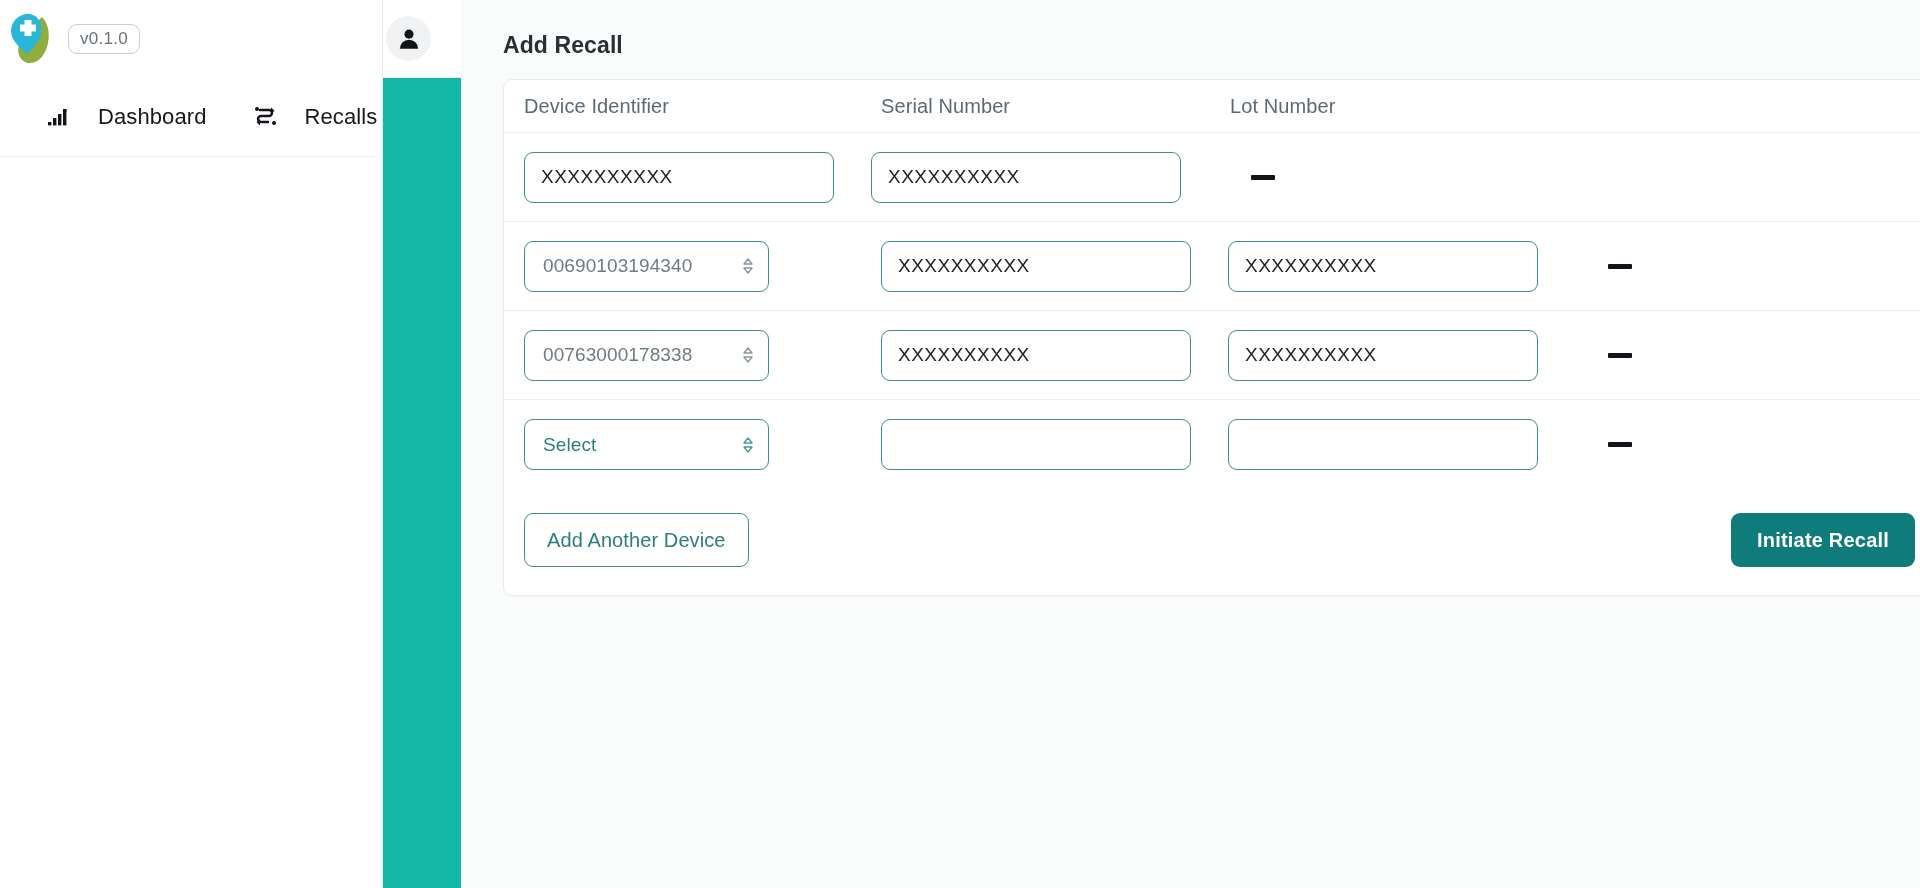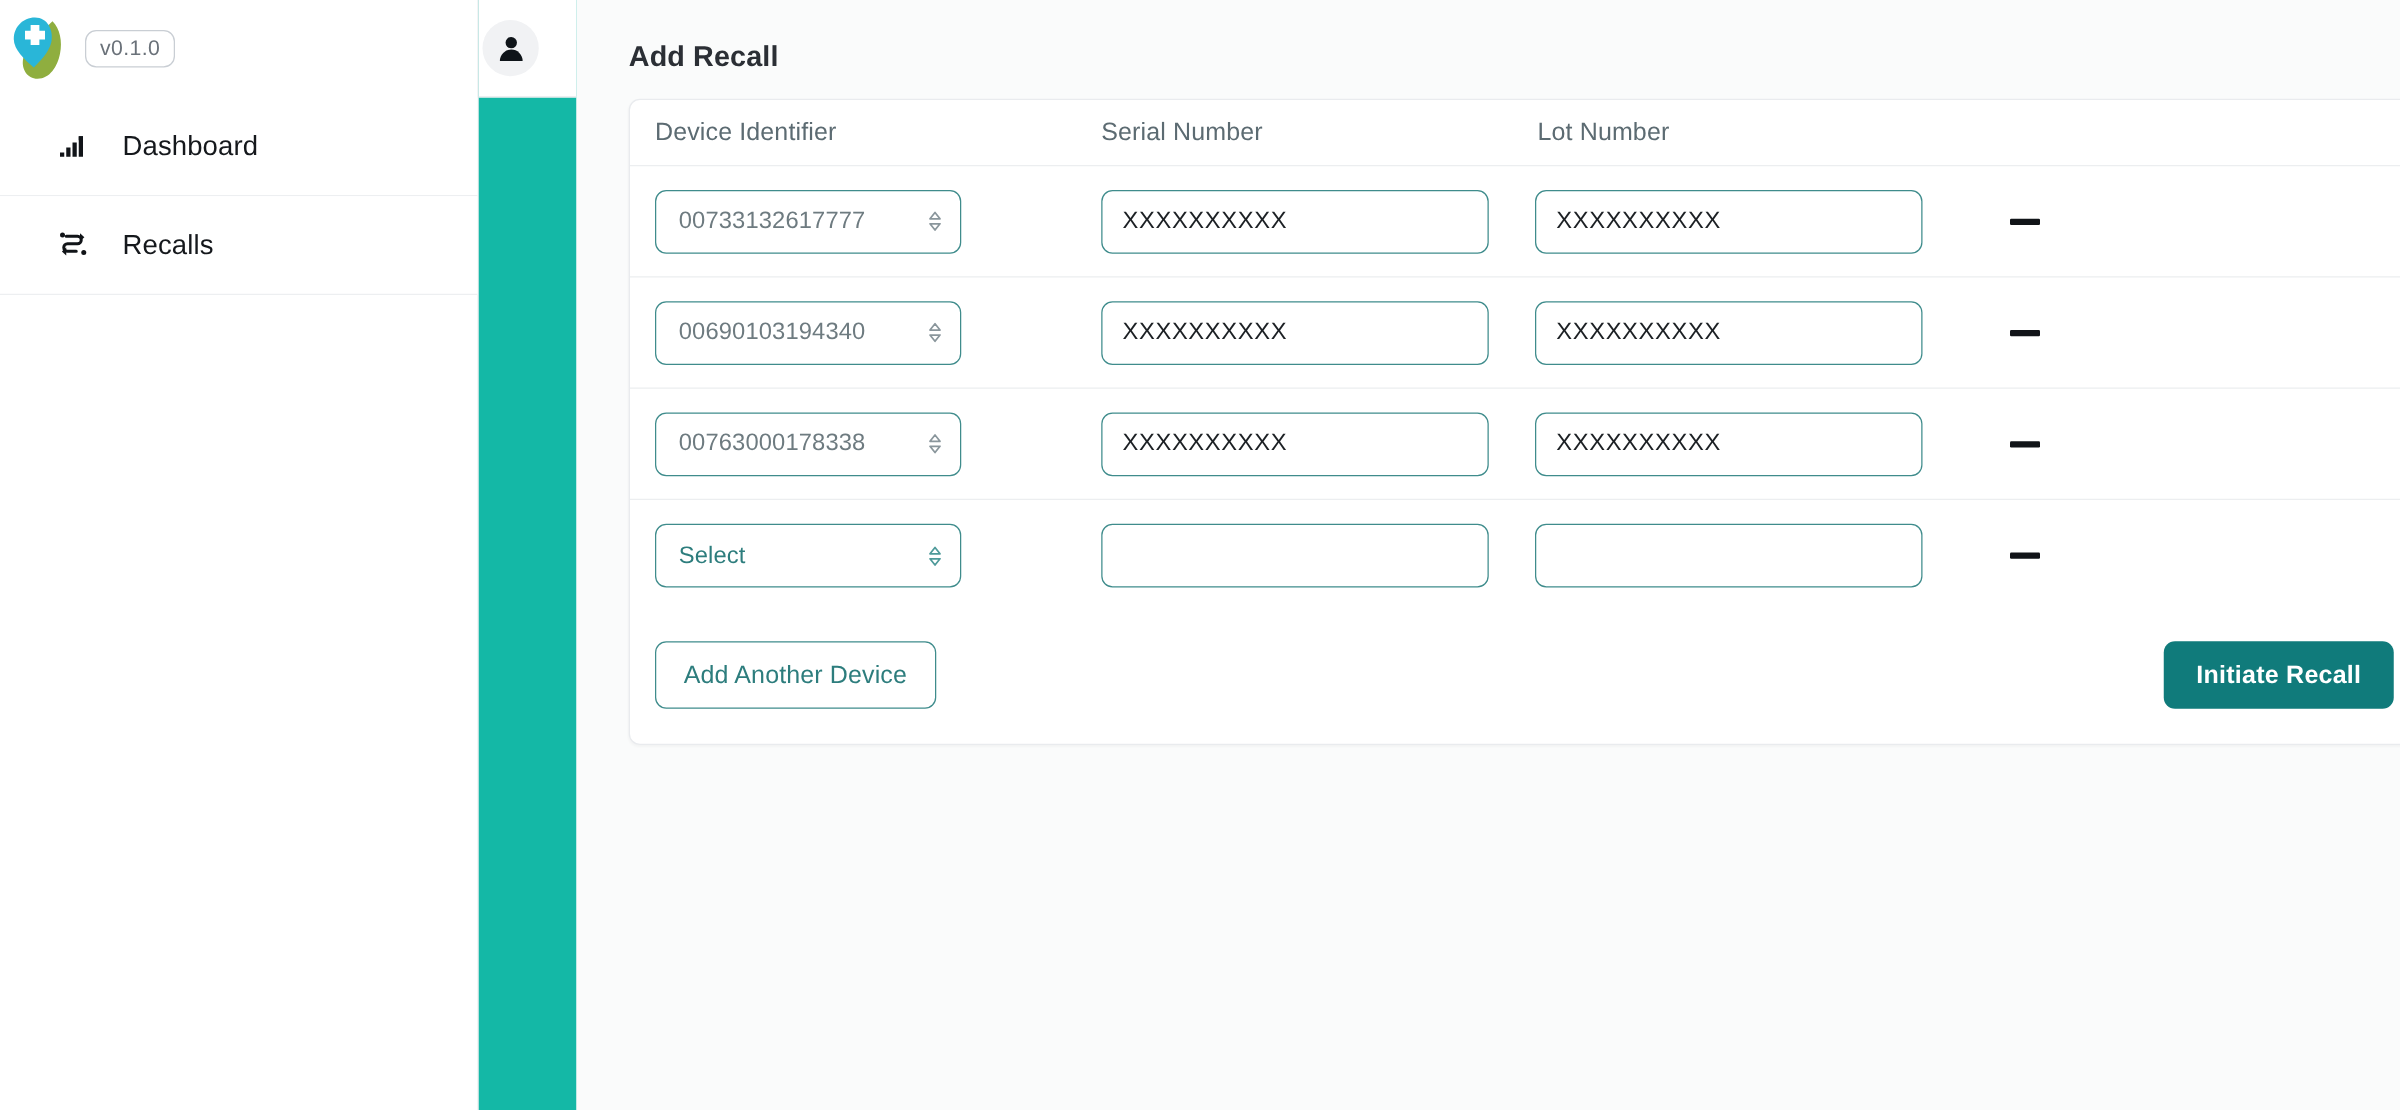--- a/index.html
+++ b/index.html
@@ -46,21 +46,21 @@
   .version-pill {
     border: 1px solid #c9ced4;
     border-radius: 9px;
     color: #6a7179;
     font-size: 17px;
     letter-spacing: 0.3px;
     padding: 5px 11px 6px;
     line-height: 1;
   }
 
-  .nav { display: flex; flex-direction: column; }
+  .nav { display: flex; flex-direction: row; }
 
   .nav-item {
     height: 79px;
     display: flex;
     align-items: center;
     gap: 26px;
     padding-left: 46px;
     border-top: 1px solid #edeff1;
     border-bottom: 1px solid #edeff1;
     cursor: pointer;
@@ -332,31 +332,20 @@
       <div class="card">
 
         <div class="table-head">
           <div class="col-head col-device">Device Identifier</div>
           <div class="col-head col-serial">Serial Number</div>
           <div class="col-head col-lot">Lot Number</div>
           <div class="col-head col-action"></div>
         </div>
 
         <div class="table-row">
-          <div class="cell-device">
-            <div class="select-box">
-              <span class="select-text">00733132617777</span>
-              <span class="select-chev">
-                <svg width="12" height="20" viewBox="0 0 12 20">
-                  <path d="M6 3 L10 8 H2 Z" fill="none" stroke="#8a969c" stroke-width="1.4" stroke-linejoin="round"></path>
-                  <path d="M6 17 L10 12 H2 Z" fill="none" stroke="#8a969c" stroke-width="1.4" stroke-linejoin="round"></path>
-                </svg>
-              </span>
-            </div>
-          </div>
           <div class="cell-lot">
             <input class="text-input" type="text" value="XXXXXXXXXX" style="">
           </div>
           <div class="cell-serial">
             <input class="text-input" type="text" value="XXXXXXXXXX" style="">
           </div>
           <div class="cell-action">
             <div class="minus-btn">
               <span class="minus-bar"></span>
             </div>

